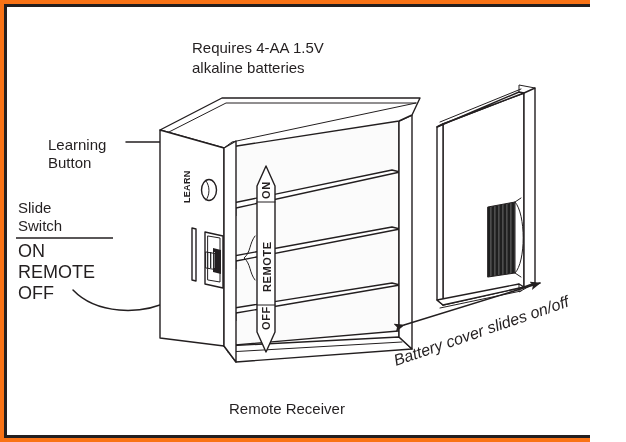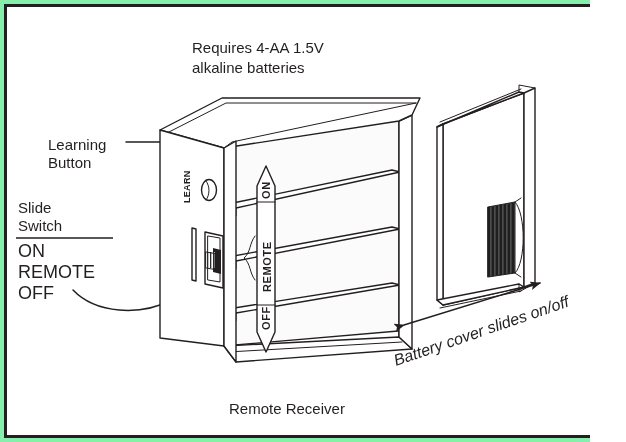--- a/index.html
+++ b/index.html
@@ -4,21 +4,21 @@
 <style>
   html, body {
     margin: 0;
     padding: 0;
     background: #ffffff;
   }
   #page {
     position: relative;
     width: 590px;
     height: 442px;
-    background: #86efac;
+    background: #f97316;
     font-family: "Liberation Sans", sans-serif;
     overflow: hidden;
   }
   #frame {
     position: absolute;
     left: 4px;
     top: 4px;
     width: 618px;
     height: 434px;
     border: 3px solid #231f20;

